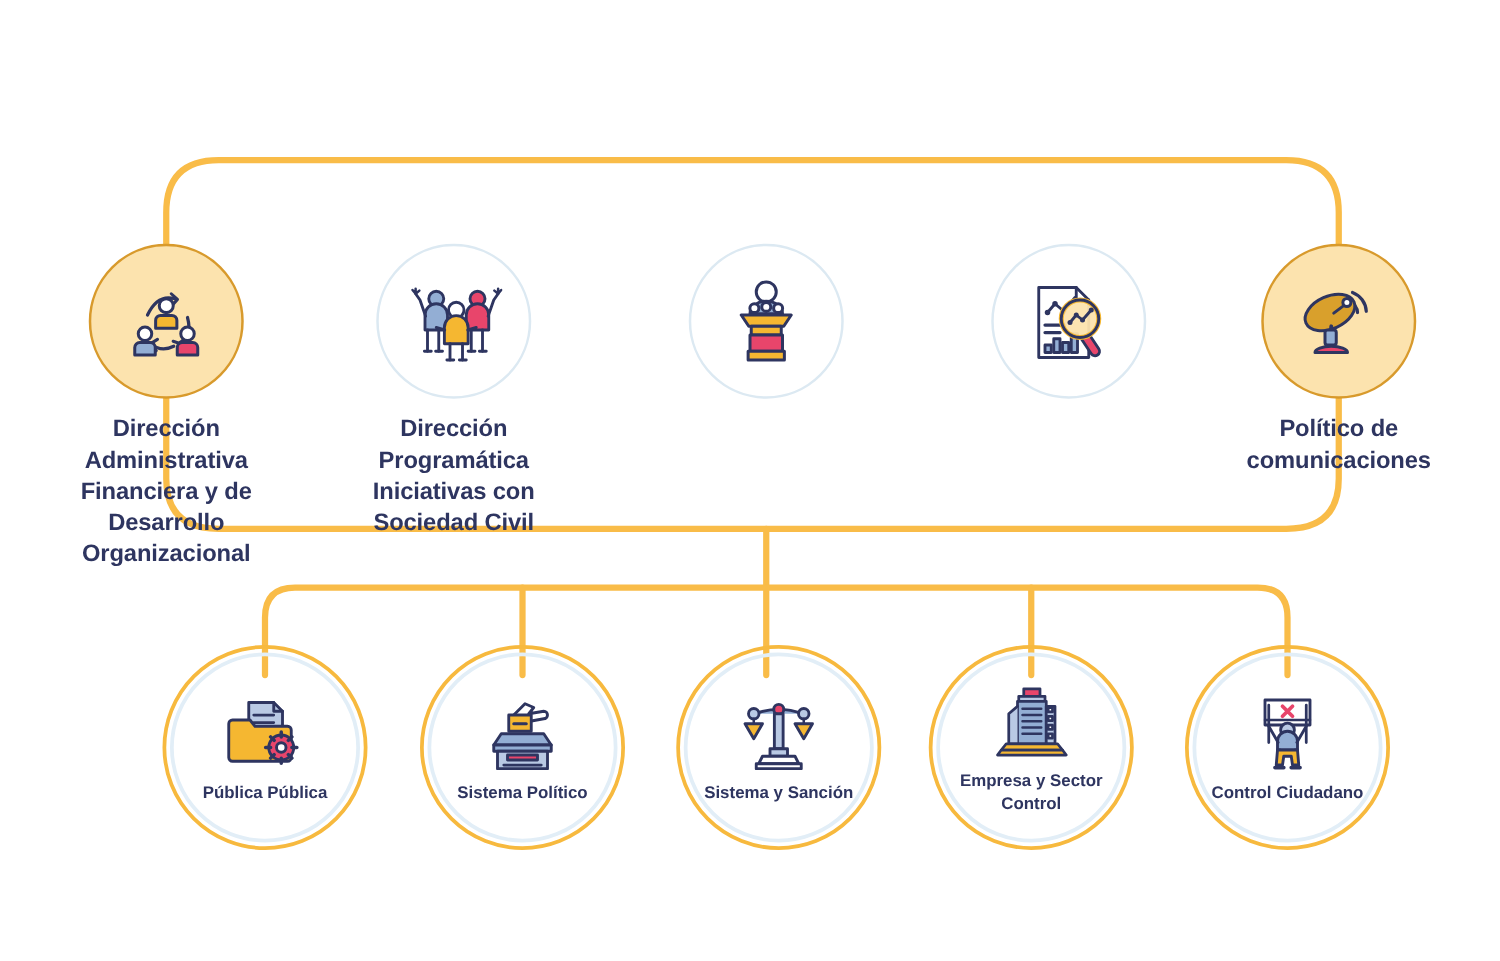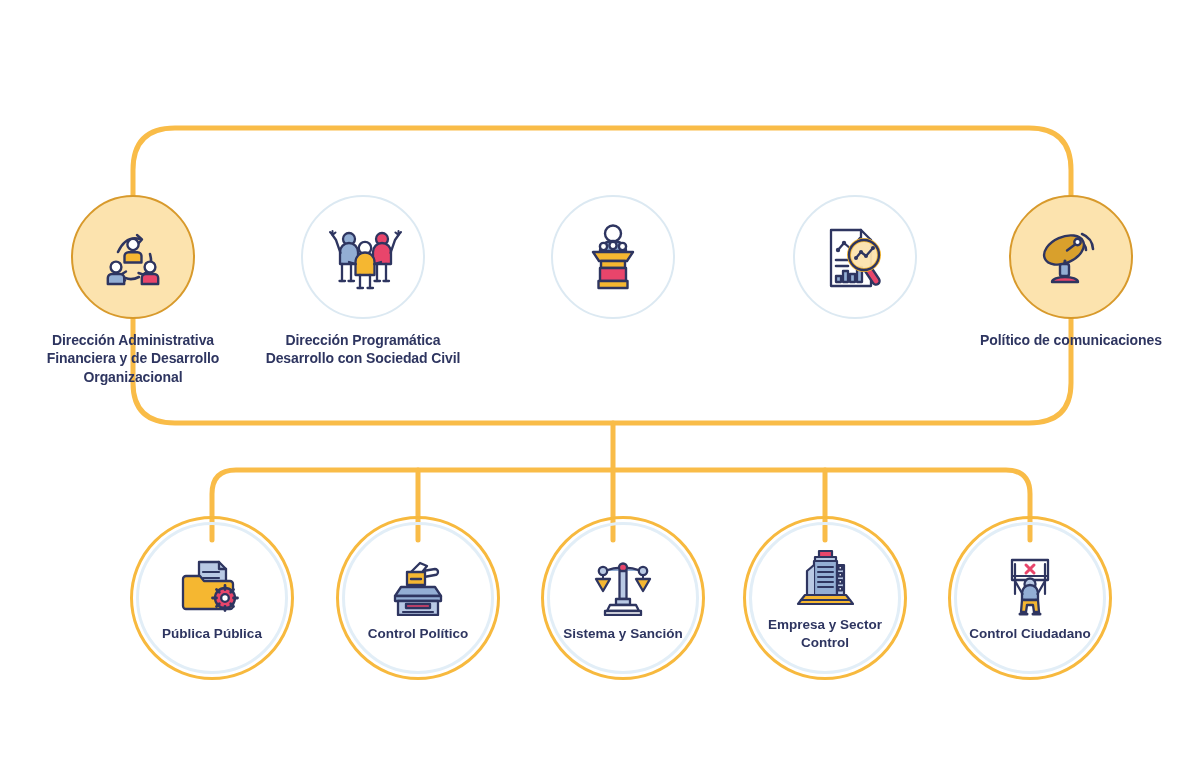--- a/index.html
+++ b/index.html
@@ -47,21 +47,21 @@
   .top-circle.filled {
     background: #fce3ae;
     border: 2px solid #d89a2c;
   }
   .top-circle.plain {
     background: #ffffff;
     border: 2px solid #dce9f2;
   }
   .top-label {
     margin-top: 12px;
-    font-size: 14px;
+    font-size: 19px;
     font-weight: bold;
     line-height: 1.32;
     color: #2e3560;
     letter-spacing: -0.1px;
   }
 
   
   .bot-node {
     position: absolute;
     width: 164px;
@@ -175,21 +175,21 @@
 
             <circle cx="41" cy="28" r="6.2" fill="#fff"></circle>
             <path d="M31.5 42 a9.5 9.5 0 0 1 19 0 v13 h-19 z" fill="#f5b731"></path>
             <path d="M31.8 44 L25 42 M50.2 44 L57 42" fill="none"></path>
             <path d="M36 55 v13 M46 55 v13" fill="none"></path>
             <path d="M33.5 68 h5.5 M43.5 68 h5.5" fill="none"></path>
           </g>
         </svg>
       </span>
     </div>
-    <div class="top-label">Dirección Programática Desarrollo con Sociedad Civil</div>
+    <div class="top-label">Dirección Programática Iniciativas con Sociedad Civil</div>
   </div>
 
   <div class="top-node" style="left:513px; top:195px;">
     <div class="top-circle plain">
       <span>
         <svg width="74" height="74" viewBox="0 0 74 74">
           <g stroke="#2e3560" stroke-width="2.4" stroke-linecap="round" stroke-linejoin="round">
             <circle cx="37" cy="13.5" r="8" fill="#fff"></circle>
             <path d="M24 31 a13 10 0 0 1 26 0 z" fill="#93aed4"></path>
             <circle cx="27.5" cy="26.5" r="3.6" fill="#fff"></circle>
@@ -288,21 +288,21 @@
             <path d="M20 14 h18 v13 h-18 z" fill="#f5b731"></path>
             <path d="M24 21 h10" fill="none" stroke-width="2.4"></path>
             <path d="M14 29 h34 l6 9 h-46 z" fill="#93aed4"></path>
             <path d="M8 38 h46 v5 h-46 z" fill="#93aed4"></path>
             <path d="M11 43 h40 v14 h-40 z" fill="#b9c9e4"></path>
             <rect x="19" y="46" width="24" height="4" fill="#e8456b"></rect>
             <path d="M16 54 h30" fill="none" stroke-width="2.2"></path>
           </g>
         </svg>
       </div>
-      <div class="bot-label">Control Político</div>
+      <div class="bot-label">Sistema Político</div>
     </div>
   </div>
 
   <div class="bot-node" style="left:541px; top:516px;">
     <div class="bot-ring-outer"></div>
     <div class="bot-ring-inner"></div>
     <div class="bot-content">
       <div class="bot-icon">
         <svg width="62" height="58" viewBox="0 0 62 58">
           <g stroke="#2e3560" stroke-width="2.3" stroke-linecap="round" stroke-linejoin="round">

